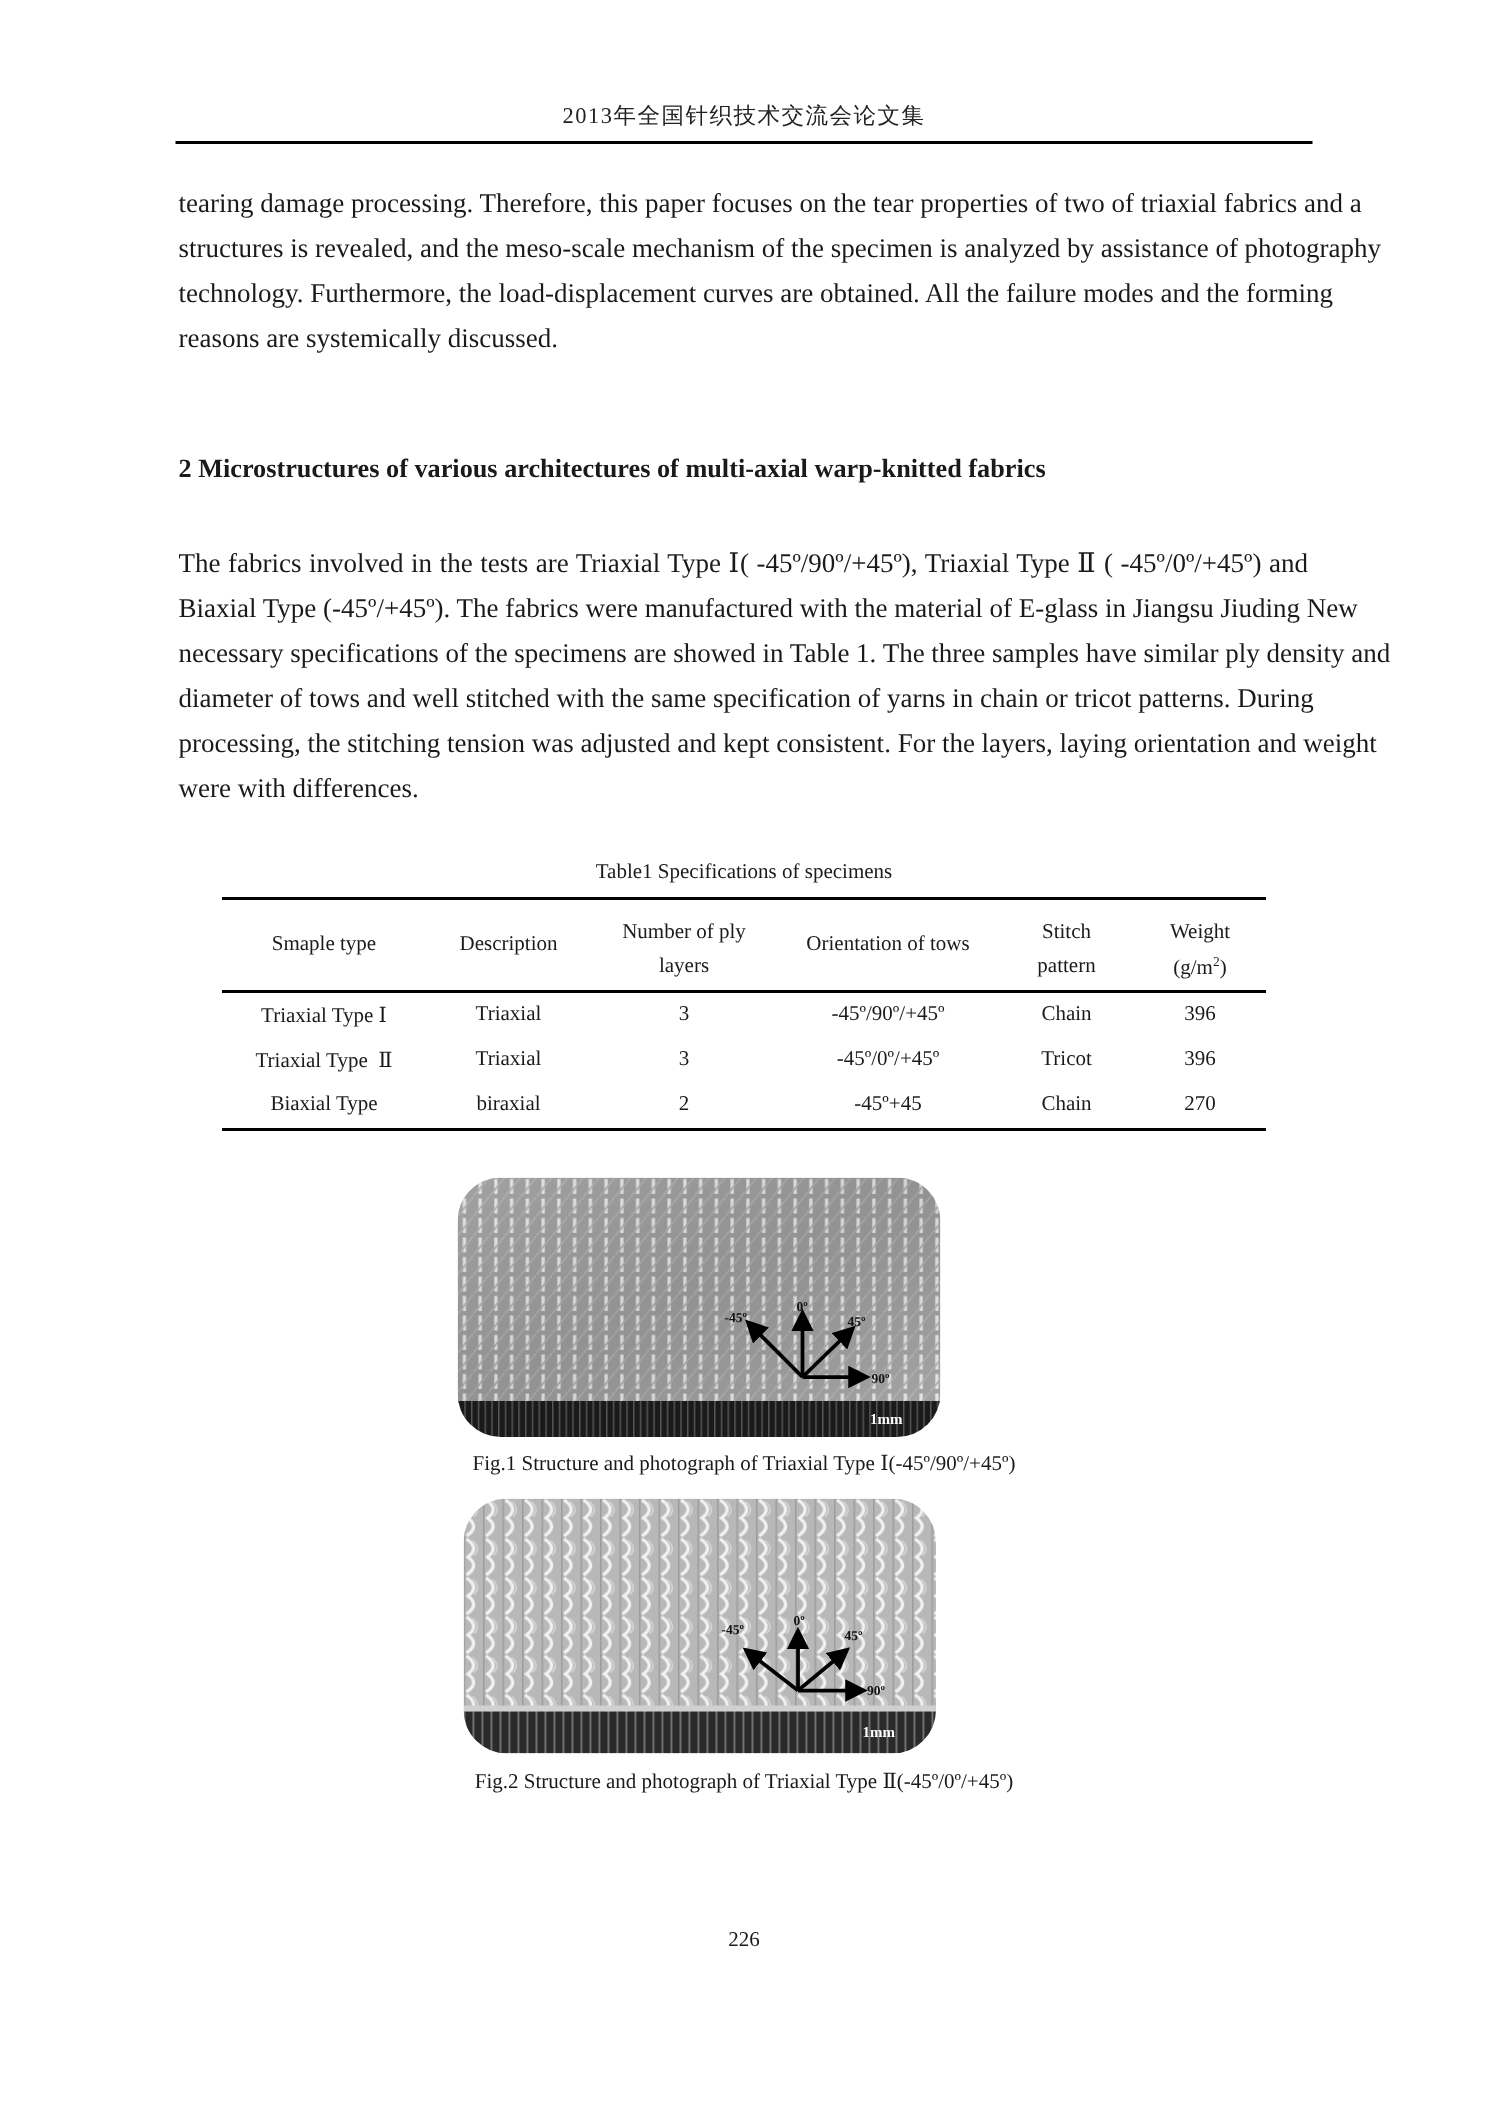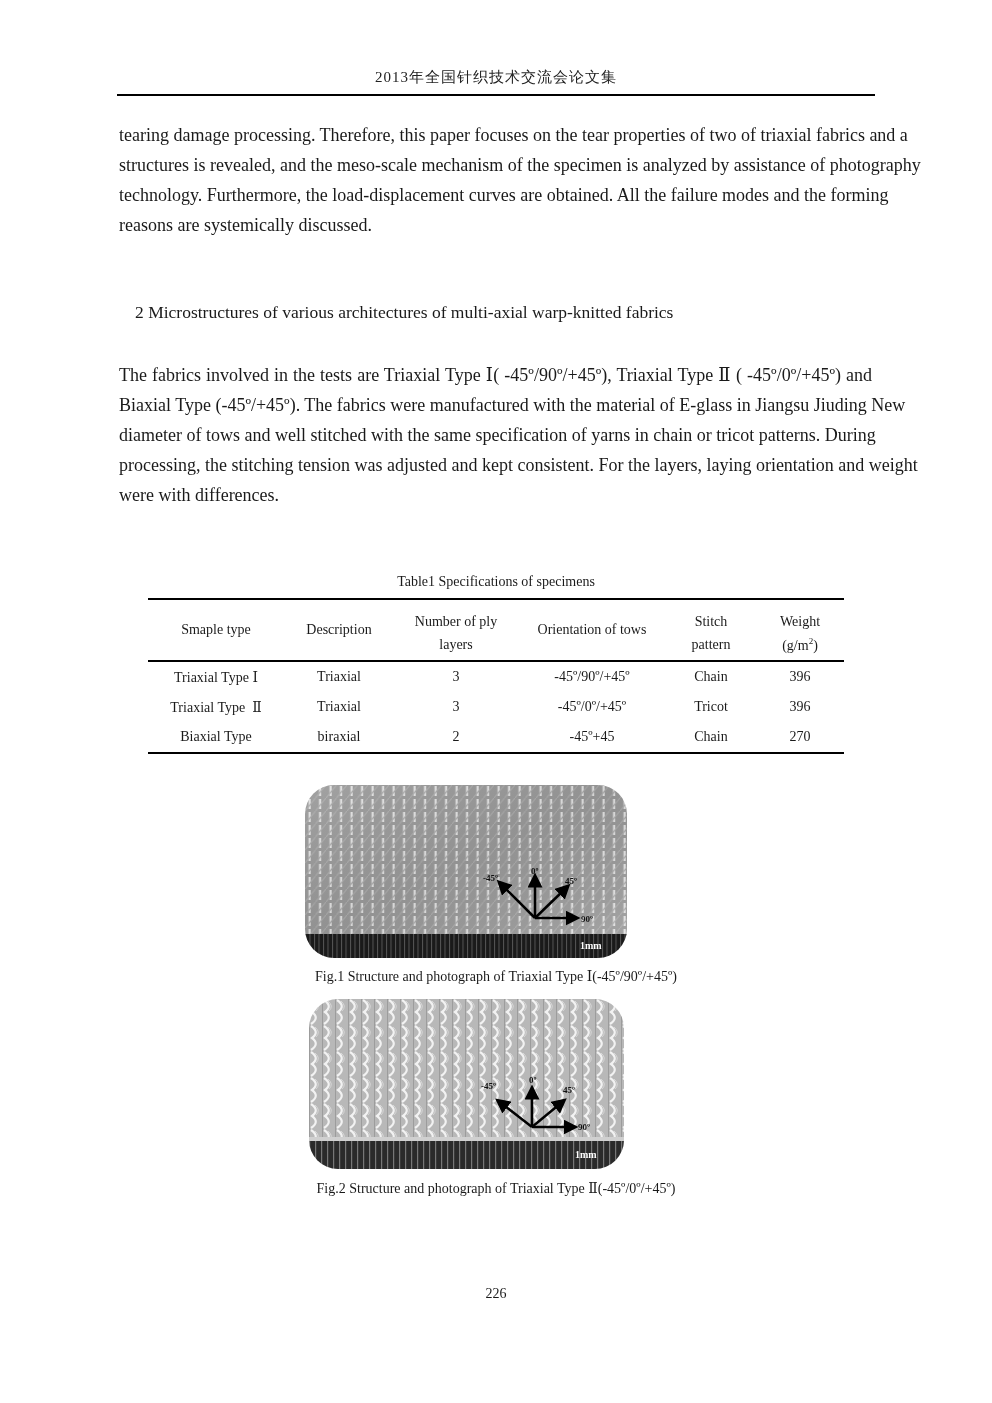--- a/index.html
+++ b/index.html
@@ -6,22 +6,22 @@
   body { width: 992px; height: 1403px; position: relative; overflow: hidden;
          font-family: "Liberation Serif", "DejaVu Serif", serif; color: #1a1a1a; }
   .page-header { position: absolute; left: 117px; top: 68px; width: 758px; text-align: center;
                  font-size: 15px; letter-spacing: 1px; color: #222; }
   .header-rule { position: absolute; left: 117px; top: 94px; width: 758px; height: 2px; background: #000; }
   .para { position: absolute; left: 119px; width: 753px; font-size: 18px; line-height: 30px;
           text-align: justify; text-align-last: left; }
   .para .line { display: block; text-align: justify; text-align-last: justify; white-space: nowrap; }
   .para .line.last { text-align-last: left; }
   #para1 { top: 120px; }
-  .section-heading { position: absolute; left: 119px; top: 302px; font-size: 17.5px; font-weight: normal;
-                     font-family: "Liberation Serif", serif; margin-left: 16px; }
+  .section-heading { position: absolute; left: 119px; top: 302px; font-size: 17.5px; font-weight: bold;
+                     font-family: "Liberation Serif", serif; }
   #para2 { top: 360px; }
   .table-caption { position: absolute; left: 148px; top: 574px; width: 696px; text-align: center; font-size: 14px; }
   .spec-table { position: absolute; left: 148px; top: 598px; width: 696px; border-collapse: collapse;
                 font-size: 14px; }
   .spec-table th, .spec-table td { font-weight: normal; text-align: center; padding: 0; }
   .spec-table thead tr.h1 th { height: 30px; vertical-align: bottom; }
   .spec-table thead tr.h2 th { height: 30px; vertical-align: middle; }
   .spec-table thead { border-top: 2px solid #000; border-bottom: 2px solid #000; }
   .spec-table tbody { border-bottom: 2px solid #000; }
   .spec-table tbody td { height: 30px; }
@@ -46,20 +46,21 @@
   <span class="line">structures is revealed, and the meso-scale mechanism of the specimen is analyzed by assistance of photography</span>
   <span class="line">technology. Furthermore, the load-displacement curves are obtained. All the failure modes and the forming</span>
   <span class="line last">reasons are systemically discussed.</span>
 </div>
 
 <div class="section-heading">2 Microstructures of various architectures of multi-axial warp-knitted fabrics</div>
 
 <div class="para" id="para2">
   <span class="line">The fabrics involved in the tests are Triaxial Type Ⅰ( -45º/90º/+45º), Triaxial Type  Ⅱ  ( -45º/0º/+45º) and</span>
   <span class="line">Biaxial Type (-45º/+45º). The fabrics were manufactured with the material of E-glass in Jiangsu Jiuding New</span>
+  <span class="line">necessary specifications of the specimens are showed in Table 1. The three samples have similar ply density and</span>
   <span class="line">diameter of tows and well stitched with the same specification of yarns in chain or tricot patterns. During</span>
   <span class="line">processing, the stitching tension was adjusted and kept consistent. For the layers, laying orientation and weight</span>
   <span class="line last">were with differences.</span>
 </div>
 
 <div class="table-caption">Table1 Specifications of specimens</div>
 
 <table class="spec-table">
   <colgroup>
     <col style="width:136px">

